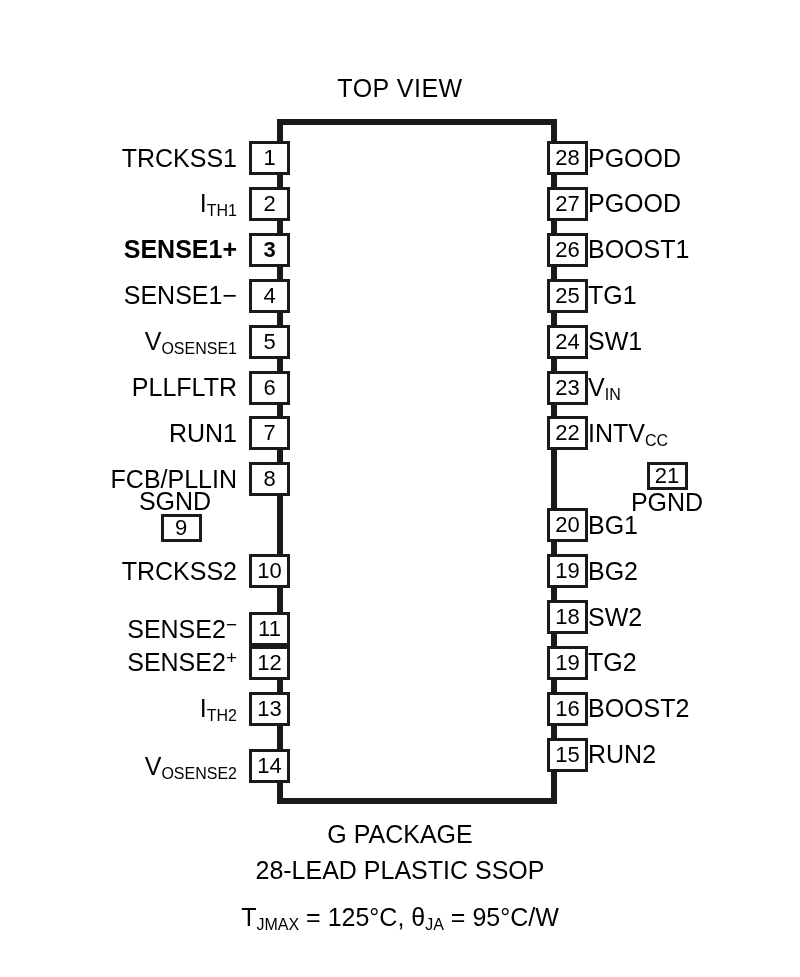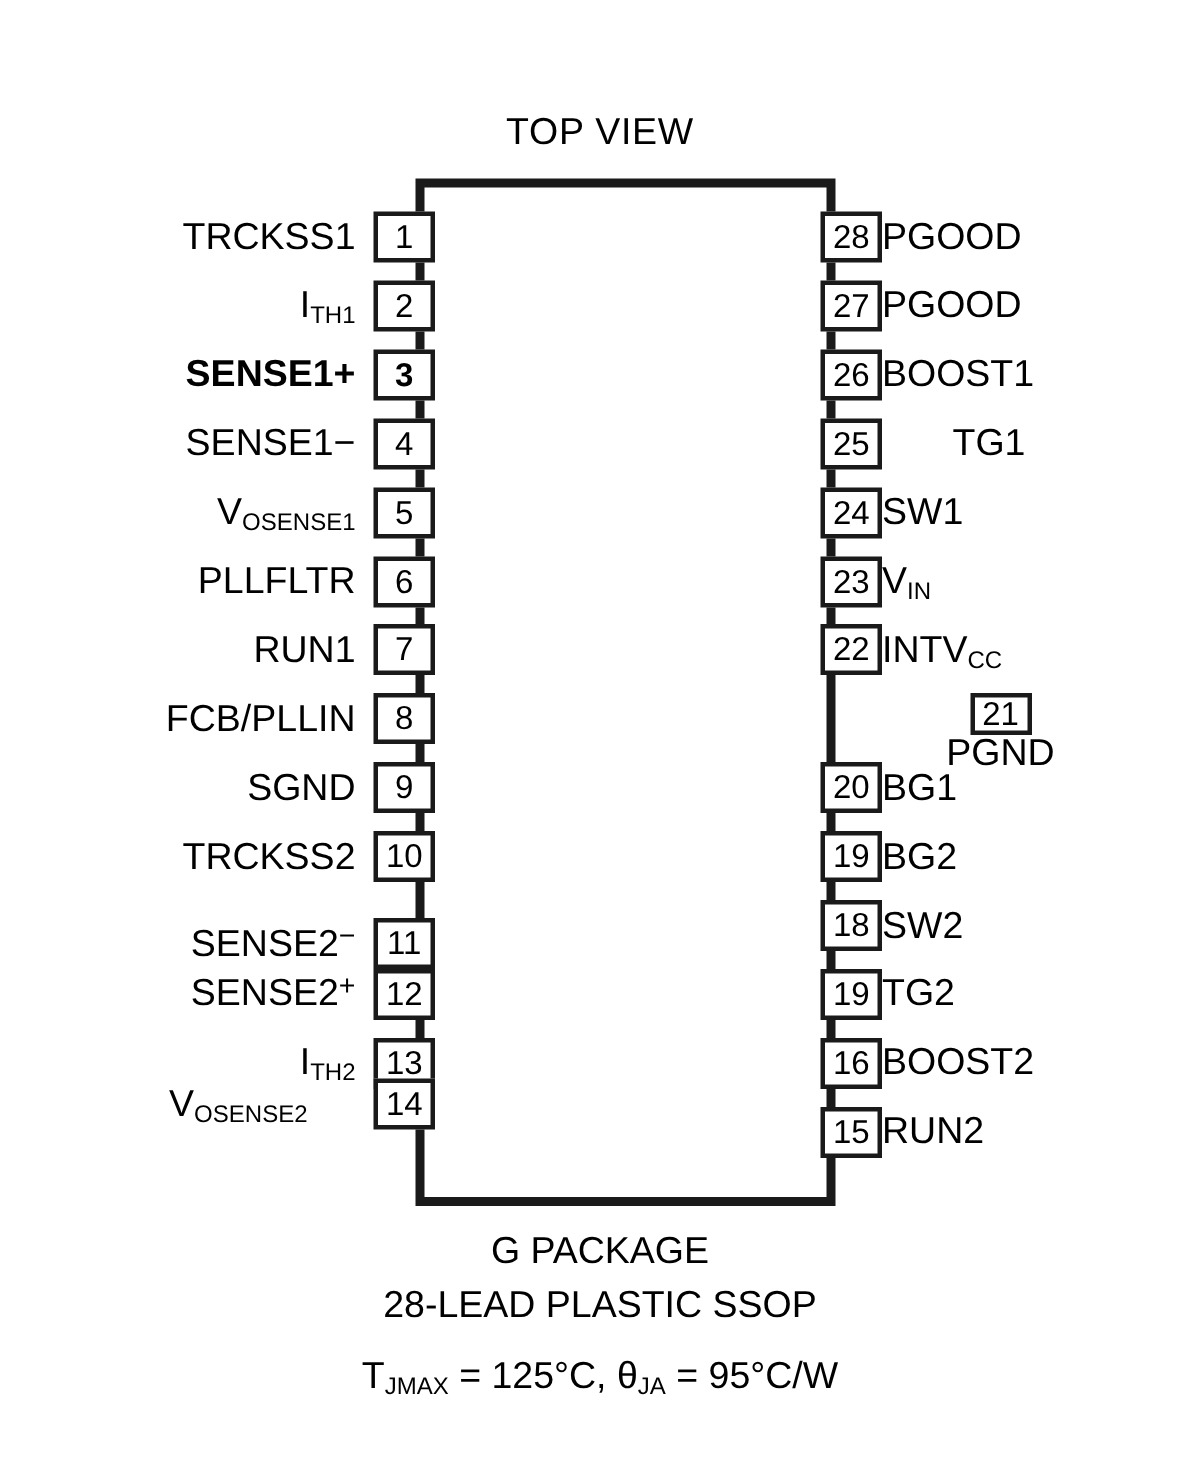--- a/index.html
+++ b/index.html
@@ -152,59 +152,59 @@
         <div class="pin-box">6</div>
       </div>
       <div class="pin-row left" style="top: 416.4px;">
         <span class="pin-label"><span>RUN1</span></span>
         <div class="pin-box">7</div>
       </div>
       <div class="pin-row left" style="top: 462.3px;">
         <span class="pin-label"><span>FCB/PLLIN</span></span>
         <div class="pin-box">8</div>
       </div>
-      <div class="pin-row left" style="top: 508.2px;">
+      <div class="pin-row left" style="top: 508.2px; flex-direction: column;">
         <span class="pin-label"><span>SGND</span></span>
         <div class="pin-box">9</div>
       </div>
       <div class="pin-row left" style="top: 554.1px;">
         <span class="pin-label"><span>TRCKSS2</span></span>
         <div class="pin-box">10</div>
       </div>
       <div class="pin-row left" style="top: 612px;">
         <span class="pin-label"><span>SENSE2</span><sup>−</sup></span>
         <div class="pin-box">11</div>
       </div>
       <div class="pin-row left" style="top: 645.9px;">
         <span class="pin-label"><span>SENSE2</span><sup>+</sup></span>
         <div class="pin-box">12</div>
       </div>
       <div class="pin-row left" style="top: 691.8px;">
         <span class="pin-label"><span>I</span><sub>TH2</sub></span>
         <div class="pin-box">13</div>
       </div>
-      <div class="pin-row left" style="top: 719px; gap: 32px;">
+      <div class="pin-row left" style="top: 749px;">
         <span class="pin-label"><span>V</span><sub>OSENSE2</sub></span>
         <div class="pin-box">14</div>
       </div>
     </div>
   <div id="right-pins">
       <div class="pin-row right" style="top: 141px;">
         <div class="pin-box">28</div>
         <span class="pin-label"><span>PGOOD</span></span>
       </div>
       <div class="pin-row right" style="top: 186.9px;">
         <div class="pin-box">27</div>
         <span class="pin-label"><span>PGOOD</span></span>
       </div>
       <div class="pin-row right" style="top: 232.8px;">
         <div class="pin-box">26</div>
         <span class="pin-label"><span>BOOST1</span></span>
       </div>
-      <div class="pin-row right" style="top: 278.7px; gap: 47px;">
+      <div class="pin-row right" style="top: 278.7px;">
         <div class="pin-box">25</div>
         <span class="pin-label"><span>TG1</span></span>
       </div>
       <div class="pin-row right" style="top: 324.6px;">
         <div class="pin-box">24</div>
         <span class="pin-label"><span>SW1</span></span>
       </div>
       <div class="pin-row right" style="top: 370.5px;">
         <div class="pin-box">23</div>
         <span class="pin-label"><span>V</span><sub>IN</sub></span>

